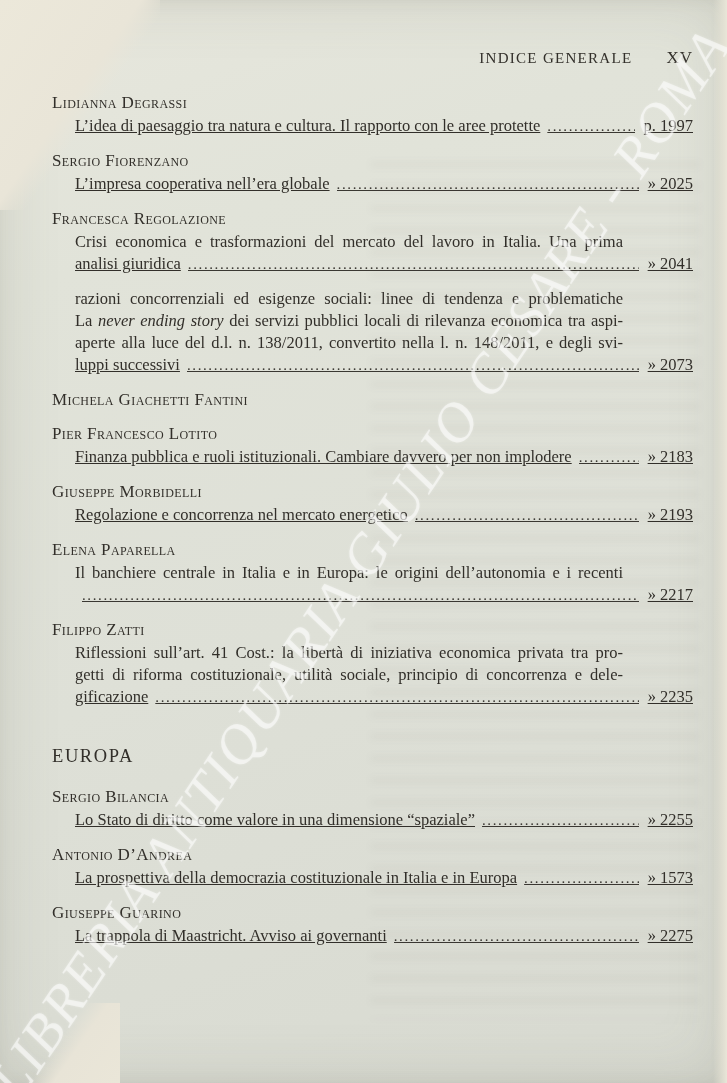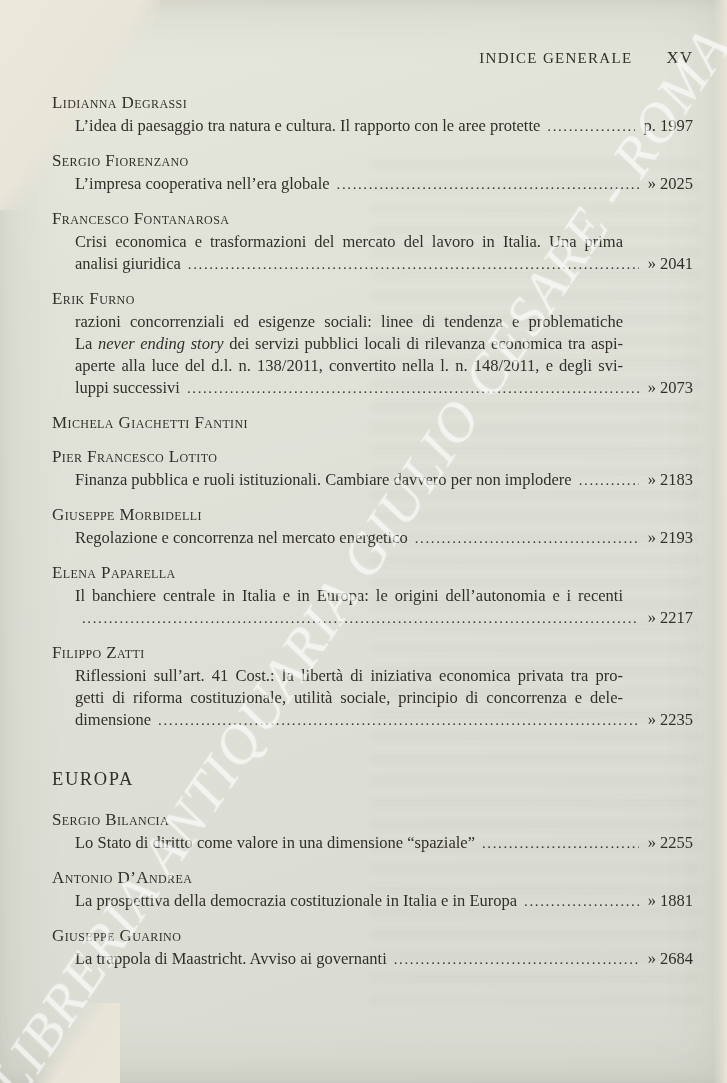--- a/index.html
+++ b/index.html
@@ -45,21 +45,21 @@
     font-variant: small-caps;
     font-size: 17px; line-height: 21px; margin-bottom: 2px;
     letter-spacing: 0.4px;
   }
   .title { margin-left: 23px; font-size: 16.5px; line-height: 22px; }
   .tline {
     width: 548px; height: 22px; overflow: hidden;
     text-align: justify; text-align-last: justify;
     word-spacing: -0.5px;
   }
-  .lastline { display: flex; align-items: center; }
+  .lastline { display: flex; align-items: center; text-decoration: underline; }
   .ttext { white-space: nowrap; }
   .leader {
     flex: 1 1 auto; min-width: 10px; overflow: hidden; white-space: nowrap;
     margin: 0 9px 0 7px; opacity: 0.95;
   }
   .leader::after {
     content: "..........................................................................................................................................";
     font-size: 15px; letter-spacing: 1.6px;
   }
   .ref { white-space: nowrap; font-size: 16.5px; }
@@ -113,33 +113,32 @@
       <div class="title">
         <div class="lastline">
           <span class="ttext">L’impresa cooperativa nell’era globale</span>
           <span class="leader"></span>
           <span class="ref">» 2025</span>
         </div>
       </div>
     </div>
 
     <div class="entry">
-      <div class="author">Francesco Fontanarosa</div>
+      <div class="author">Francesca Regolazione</div>
       <div class="title">
         <div class="tline">Crisi economica e trasformazioni del mercato del lavoro in Italia. Una prima</div>
         <div class="lastline">
           <span class="ttext">analisi giuridica</span>
           <span class="leader"></span>
           <span class="ref">» 2041</span>
         </div>
       </div>
     </div>
 
     <div class="entry">
-      <div class="author">Erik Furno</div>
       <div class="title">
         <div class="tline">razioni concorrenziali ed esigenze sociali: linee di tendenza e problematiche</div>
         <div class="tline"><span>La </span><span class="it">never ending story</span><span> dei servizi pubblici locali di rilevanza economica tra aspi-</span></div>
         <div class="tline">aperte alla luce del d.l. n. 138/2011, convertito nella l. n. 148/2011, e degli svi-</div>
         <div class="lastline">
           <span class="ttext">luppi successivi</span>
           <span class="leader"></span>
           <span class="ref">» 2073</span>
         </div>
       </div>
@@ -181,21 +180,21 @@
         </div>
       </div>
     </div>
 
     <div class="entry">
       <div class="author">Filippo Zatti</div>
       <div class="title">
         <div class="tline">Riflessioni sull’art. 41 Cost.: la libertà di iniziativa economica privata tra pro-</div>
         <div class="tline">getti di riforma costituzionale, utilità sociale, principio di concorrenza e dele-</div>
         <div class="lastline">
-          <span class="ttext">dimensione</span>
+          <span class="ttext">gificazione</span>
           <span class="leader"></span>
           <span class="ref">» 2235</span>
         </div>
       </div>
     </div>
 
     <div class="section-heading">EUROPA</div>
 
     <div class="entry">
       <div class="author">Sergio Bilancia</div>
@@ -207,32 +206,32 @@
         </div>
       </div>
     </div>
 
     <div class="entry">
       <div class="author">Antonio D’Andrea</div>
       <div class="title">
         <div class="lastline">
           <span class="ttext">La prospettiva della democrazia costituzionale in Italia e in Europa</span>
           <span class="leader"></span>
-          <span class="ref">» 1881</span>
+          <span class="ref">» 1573</span>
         </div>
       </div>
     </div>
 
     <div class="entry">
       <div class="author">Giuseppe Guarino</div>
       <div class="title">
         <div class="lastline">
           <span class="ttext">La trappola di Maastricht. Avviso ai governanti</span>
           <span class="leader"></span>
-          <span class="ref">» 2684</span>
+          <span class="ref">» 2275</span>
         </div>
       </div>
     </div>
 
   </div>
 
   <div class="watermark">LIBRERIA ANTIQUARIA GIULIO CESARE - ROMA</div>
 </div>
 
 </body></html>

